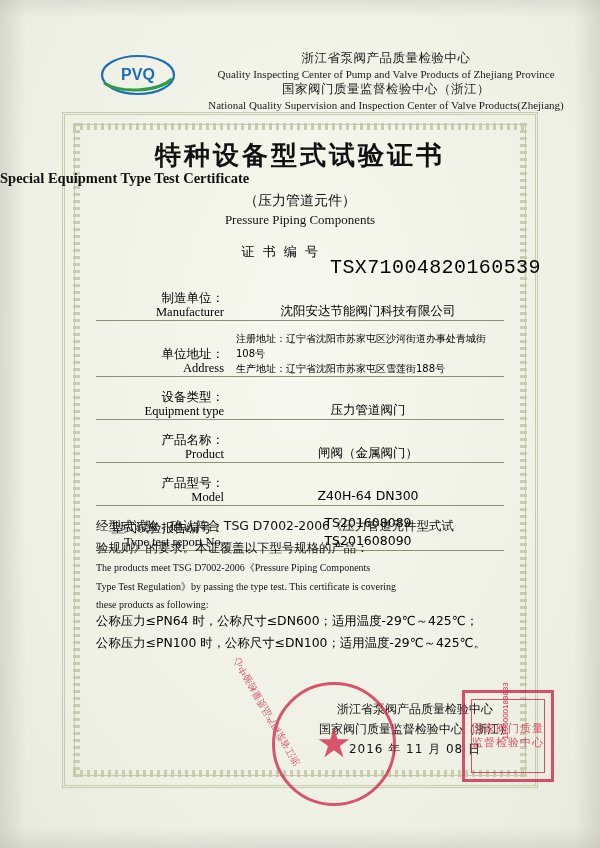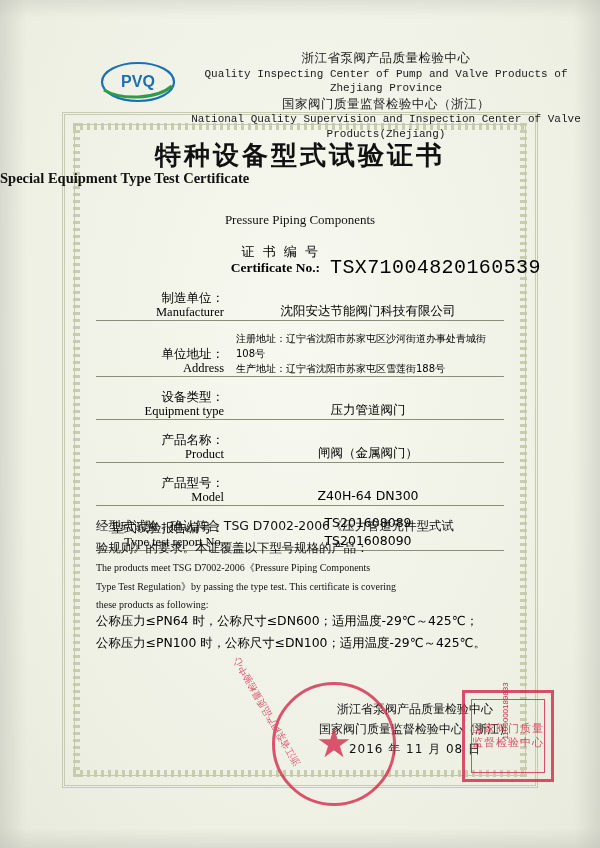--- a/index.html
+++ b/index.html
@@ -54,40 +54,40 @@
     left: 74px;
     top: 124px;
     right: 74px;
     bottom: 72px;
     border: 1px solid #c5c9aa;
     box-sizing: border-box;
   }
   .logo {
     position: absolute;
     left: 100px;
-    top: 60px;
+    top: 53px;
     width: 76px;
     height: 44px;
   }
   .header-text {
     position: absolute;
     left: 186px;
     top: 50px;
     width: 400px;
     text-align: center;
     line-height: 1.32;
   }
   .hdr-cn {
     font-family: "DejaVu Sans", sans-serif;
     font-size: 12.5px;
     color: #1a1a1a;
     letter-spacing: 0.5px;
   }
   .hdr-en {
-    font-family: Liberation Mono, monospace;
+    font-family: Liberation Serif, serif;
     font-size: 11px;
     color: #1a1a1a;
   }
 
   
   .title-cn {
     position: absolute;
     left: 0; top: 138px;
     width: 600px;
     text-align: center;
@@ -375,25 +375,25 @@
 
   <div class="header-text">
     <div class="hdr-cn">浙江省泵阀产品质量检验中心</div>
     <div class="hdr-en">Quality Inspecting Center of Pump and Valve Products of Zhejiang Province</div>
     <div class="hdr-cn">国家阀门质量监督检验中心（浙江）</div>
     <div class="hdr-en">National Quality Supervision and Inspection Center of Valve Products(Zhejiang)</div>
   </div>
 
   <div class="title-cn">特种设备型式试验证书</div>
   <div class="title-en">Special Equipment Type Test Certificate</div>
+  <div class="subtitle-cn">（压力管道元件）</div>
   <div class="subtitle-en">Pressure Piping Components</div>
 
   <div class="cert-no-label">
     <div class="cn">证 书 编 号</div>
-    <div class="en">Certificate No.:</div>
   </div>
   <div class="cert-no-value">TSX71004820160539</div>
 
   <div class="fields">
 
     <div class="field-row">
       <div class="field-label">
         <span class="cn">制造单位：</span>
         <span class="en">Manufacturer</span>
       </div>

